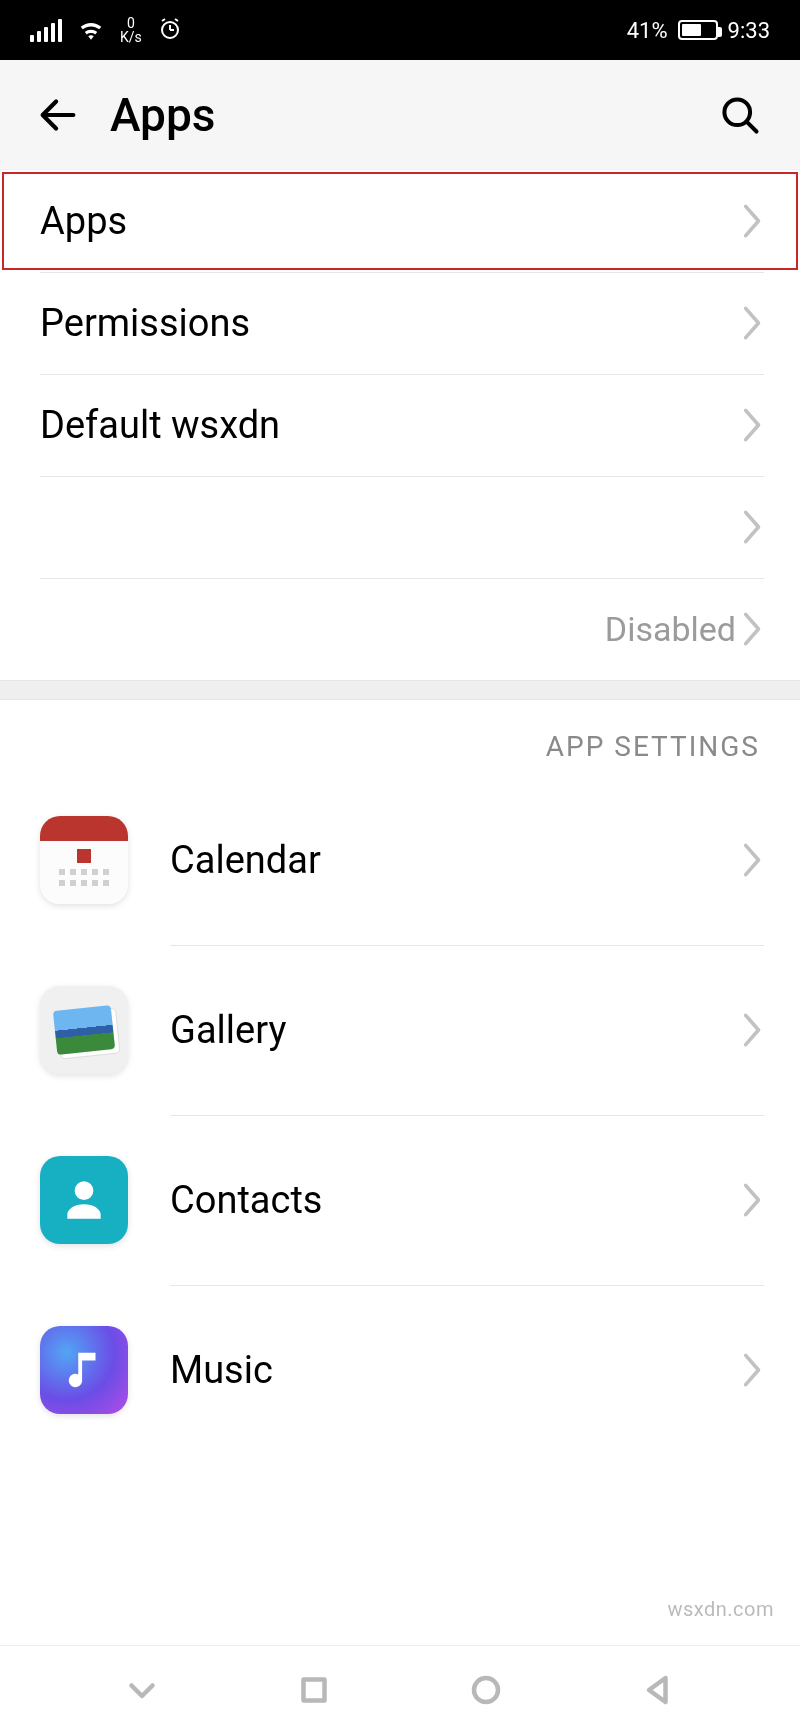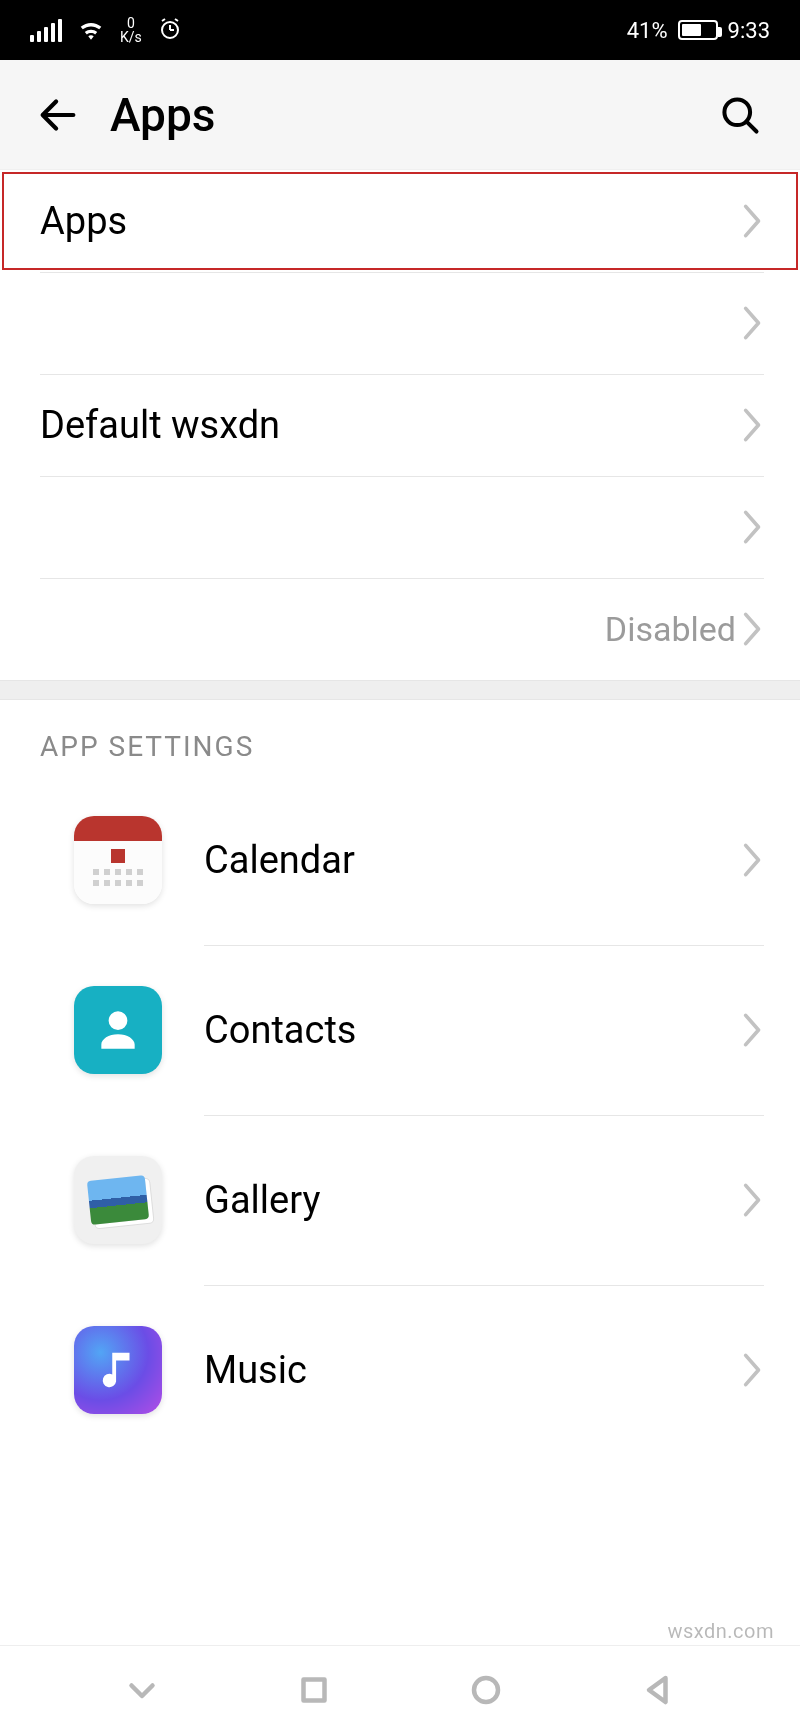--- a/index.html
+++ b/index.html
@@ -112,31 +112,31 @@
 
   
   .section-gap { height: 20px; background: #efefef; border-top:1px solid #e6e6e6; border-bottom:1px solid #e6e6e6;}
 
   
   .section-header {
     padding: 30px 40px 12px 40px;
     font-size: 28px;
     letter-spacing: 2px;
     color: #8a8a8a;
+    text-align: right;
   }
 
   
   .app-row {
     display:flex;
     align-items:center;
     min-height: 170px;
     padding: 0 36px 0 40px;
     cursor:pointer;
     position:relative;
-    margin-left:34px;
   }
   .app-row + .app-row::before {
     content:"";
     position:absolute;
     left: 170px; right: 36px; top: 0;
     height: 1px;
     background: #e6e6e6;
   }
   .app-icon {
     width: 88px; height: 88px;
@@ -200,21 +200,21 @@
     align-items:center;
     justify-content:space-evenly;
   }
   .nav-btn { width:60px;height:60px;display:flex;align-items:center;justify-content:center;cursor:pointer;}
   .nav-btn svg { width:36px; height:36px; }
   .nav-btn path, .nav-btn circle, .nav-btn rect { stroke:#b8b8b8; stroke-width:3; fill:none; stroke-linejoin:round; stroke-linecap:round;}
 
   
   .watermark {
     position:absolute;
-    right: 26px; bottom: 90px;
+    right: 26px; bottom: 112px;
     font-size: 20px;
     color: rgba(0,0,0,0.28);
     letter-spacing: .5px;
   }
 </style>
 </head>
 <body>
 
 <div class="screen">
 
@@ -271,20 +271,21 @@
   <div class="row-list" id="settings-list">
       <div class="row highlighted">
         <span class="row-label">Apps</span>
         <span class="chevron">
           <svg viewBox="0 0 24 40">
             <path d="M4 4l14 16L4 36"></path>
           </svg>
         </span>
       </div>
       <div class="row">
+        <span class="row-label">Permissions</span>
         <span class="chevron">
           <svg viewBox="0 0 24 40">
             <path d="M4 4l14 16L4 36"></path>
           </svg>
         </span>
       </div>
       <div class="row">
         <span class="row-label">Default wsxdn</span>
         <span class="chevron">
           <svg viewBox="0 0 24 40">
@@ -331,37 +332,37 @@
           </div>
         </div>
         <span class="app-label">Calendar</span>
         <span class="chevron">
           <svg viewBox="0 0 24 40">
             <path d="M4 4l14 16L4 36"></path>
           </svg>
         </span>
       </div>
       <div class="app-row">
-        <div class="app-icon icon-contacts">
-          <svg viewBox="0 0 24 24">
-            <path d="M12 12a4.5 4.5 0 1 0 0-9 4.5 4.5 0 0 0 0 9zm0 2c-4.5 0-8 2.3-8 5v2h16v-2c0-2.7-3.5-5-8-5z"></path>
-          </svg>
-        </div>
-        <span class="app-label">Contacts</span>
-        <span class="chevron">
-          <svg viewBox="0 0 24 40">
-            <path d="M4 4l14 16L4 36"></path>
-          </svg>
-        </span>
-      </div>
-      <div class="app-row">
         <div class="app-icon icon-gallery">
           <div class="photo"></div>
         </div>
         <span class="app-label">Gallery</span>
+        <span class="chevron">
+          <svg viewBox="0 0 24 40">
+            <path d="M4 4l14 16L4 36"></path>
+          </svg>
+        </span>
+      </div>
+      <div class="app-row">
+        <div class="app-icon icon-contacts">
+          <svg viewBox="0 0 24 24">
+            <path d="M12 12a4.5 4.5 0 1 0 0-9 4.5 4.5 0 0 0 0 9zm0 2c-4.5 0-8 2.3-8 5v2h16v-2c0-2.7-3.5-5-8-5z"></path>
+          </svg>
+        </div>
+        <span class="app-label">Contacts</span>
         <span class="chevron">
           <svg viewBox="0 0 24 40">
             <path d="M4 4l14 16L4 36"></path>
           </svg>
         </span>
       </div>
       <div class="app-row">
         <div class="app-icon icon-music">
           <svg viewBox="0 0 24 24">
             <path d="M9 3v11.3A3.5 3.5 0 1 0 11 18V7h7V3H9z"></path>

